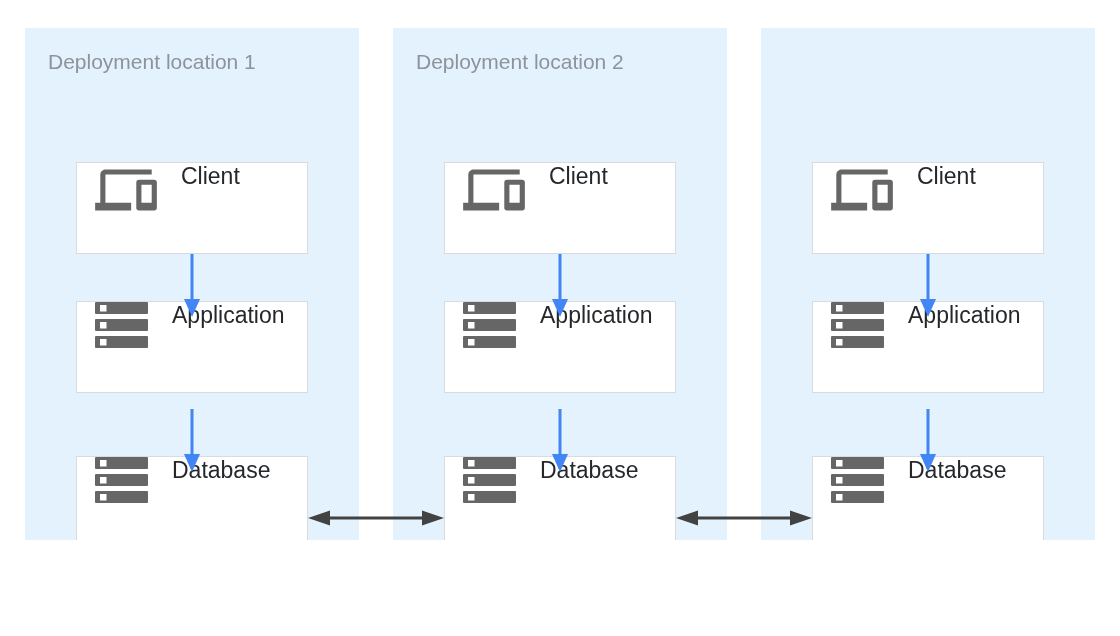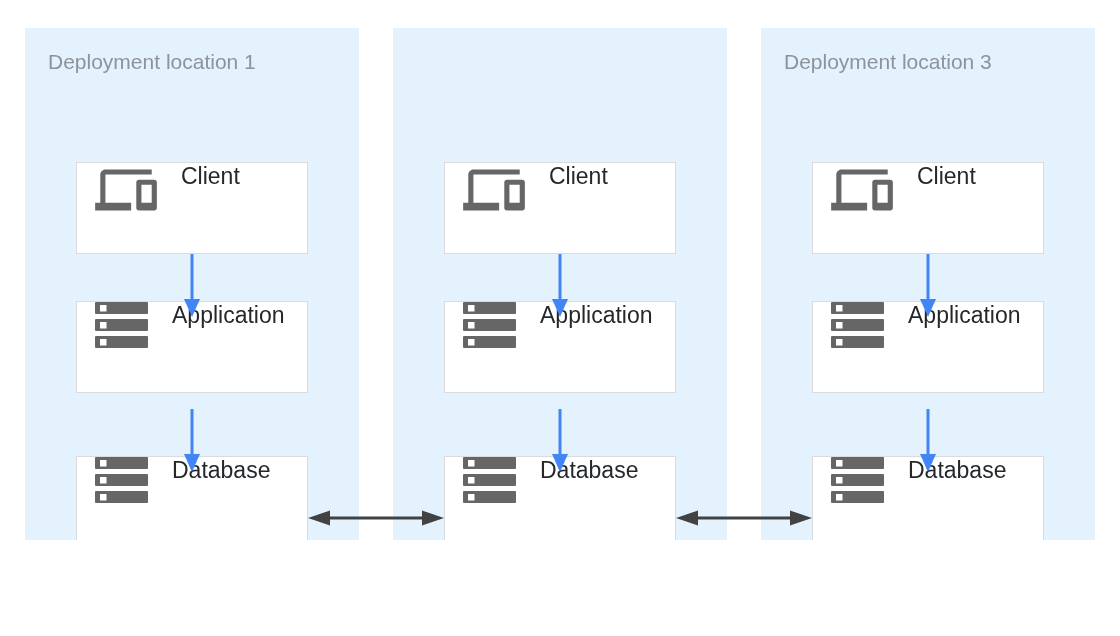--- a/index.html
+++ b/index.html
@@ -73,20 +73,21 @@
             <rect class="icon-hole" x="5" y="20" width="6.5" height="6.5"></rect>
           <rect class="icon-fill" x="0" y="34" width="53" height="12" rx="1"></rect>
             <rect class="icon-hole" x="5" y="37" width="6.5" height="6.5"></rect>
         </svg>
       </span>
       <span class="node-label">Database</span>
     </div>
   </div>
 
   <div class="panel panel-2">
+    <div class="panel-title">Deployment location 2</div>
     <div class="node node-client">
       <span class="icon">
         <svg width="62" height="54" viewBox="0 1.5 24 21">
             <path class="icon-fill" d="M4 6h18V4H4c-1.1 0-2 .9-2 2v11H0v3h14v-3H4V6zm19 2h-6c-.55 0-1 .45-1 1v10c0 .55.45 1 1 1h6c.55 0 1-.45 1-1V9c0-.55-.45-1-1-1zm-1 9h-4v-7h4v7z"></path>
           </svg>
       </span>
       <span class="node-label">Client</span>
     </div>
     <div class="node node-app">
       <span class="icon">
@@ -110,21 +111,20 @@
             <rect class="icon-hole" x="5" y="20" width="6.5" height="6.5"></rect>
           <rect class="icon-fill" x="0" y="34" width="53" height="12" rx="1"></rect>
             <rect class="icon-hole" x="5" y="37" width="6.5" height="6.5"></rect>
         </svg>
       </span>
       <span class="node-label">Database</span>
     </div>
   </div>
 
   <div class="panel panel-3">
-    <div class="panel-title">Deployment location 3</div>
     <div class="node node-client">
       <span class="icon">
         <svg width="62" height="54" viewBox="0 1.5 24 21">
             <path class="icon-fill" d="M4 6h18V4H4c-1.1 0-2 .9-2 2v11H0v3h14v-3H4V6zm19 2h-6c-.55 0-1 .45-1 1v10c0 .55.45 1 1 1h6c.55 0 1-.45 1-1V9c0-.55-.45-1-1-1zm-1 9h-4v-7h4v7z"></path>
           </svg>
       </span>
       <span class="node-label">Client</span>
     </div>
     <div class="node node-app">
       <span class="icon">

